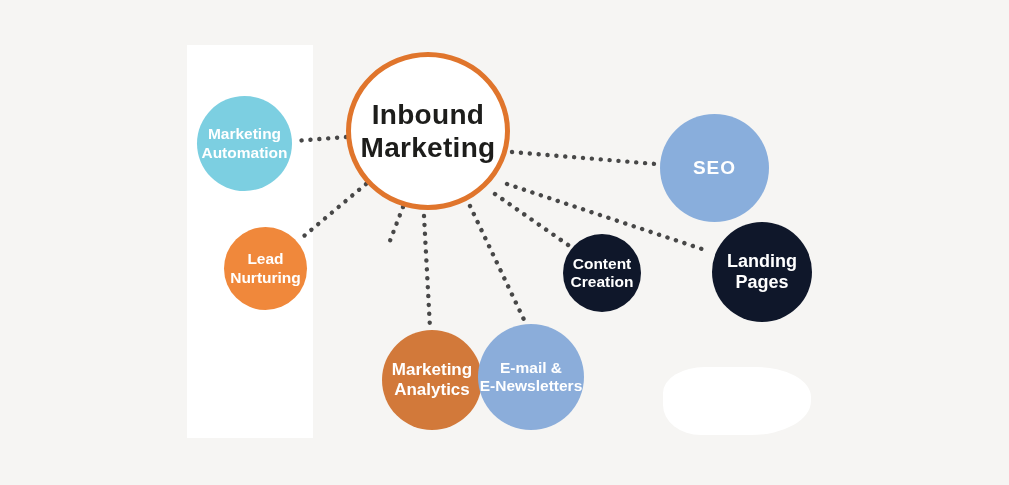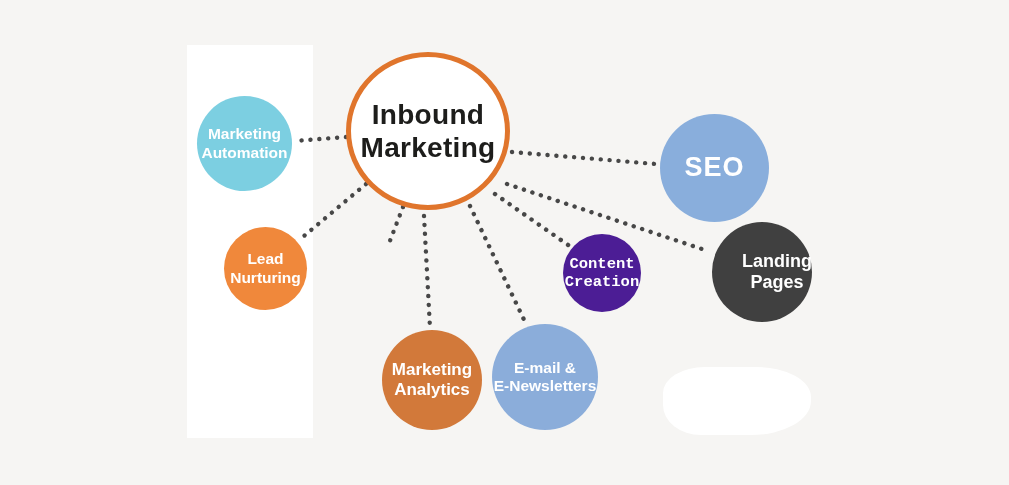--- a/index.html
+++ b/index.html
@@ -54,23 +54,23 @@
     width: 164px; height: 158px;
     background: #ffffff;
     border: 5px solid #e0752c;
     font-size: 28px;
     letter-spacing: 0.3px;
   }
   #n-ma  { left: 197px; top: 96px;  width: 95px;  height: 95px;  font-size: 15.5px; }
   #n-ln  { left: 224px; top: 227px; width: 83px;  height: 83px;  font-size: 15.5px; align-items: center; }
   #n-sm  { left: 318px; top: 245px; width: 95px;  height: 95px;  font-size: 18px; }
   #n-an  { left: 382px; top: 330px; width: 100px; height: 100px; font-size: 17px; }
-  #n-em  { left: 492px; top: 324px; width: 106px; height: 106px; font-size: 15.5px; }
+  #n-em  { left: 478px; top: 324px; width: 106px; height: 106px; font-size: 15.5px; }
   #n-cc  { left: 563px; top: 234px; width: 78px;  height: 78px;  font-size: 15.5px; }
-  #n-seo { left: 660px; top: 114px; width: 109px; height: 108px; font-size: 27px; letter-spacing: 1px; }
+  #n-seo { left: 660px; top: 114px; width: 109px; height: 108px; font-size: 19px; letter-spacing: 1px; }
   #n-lp  { left: 712px; top: 222px; width: 100px; height: 100px; font-size: 18px; }
 </style>
 </head>
 <body style="background-color: rgb(246, 245, 243);">
 
 <div class="stage">
 
   <div class="white-panel"></div>
   <div class="white-blob"></div>
 
@@ -104,27 +104,27 @@
   <div class="node" id="n-an" style="background-color: rgb(210, 121, 58);">
     <span class="label">Marketing
 Analytics</span>
   </div>
 
   <div class="node" id="n-em" style="background-color: rgb(139, 173, 218);">
     <span class="label">E-mail &amp;
 E-Newsletters</span>
   </div>
 
-  <div class="node" id="n-cc" style="background-color: #4c1d95; font-family: Liberation Mono, monospace;">
+  <div class="node" id="n-cc" style="background-color: #0f172a;">
     <span class="label">Content
 Creation</span>
   </div>
 
   <div class="node" id="n-seo" style="background-color: rgb(137, 174, 220);">
     <span class="label">SEO</span>
   </div>
 
-  <div class="node" id="n-lp" style="background-color: #404040; justify-content: flex-end;">
+  <div class="node" id="n-lp" style="background-color: #0f172a;">
     <span class="label">Landing
 Pages</span>
   </div>
 
 </div>
 
 </body></html>

